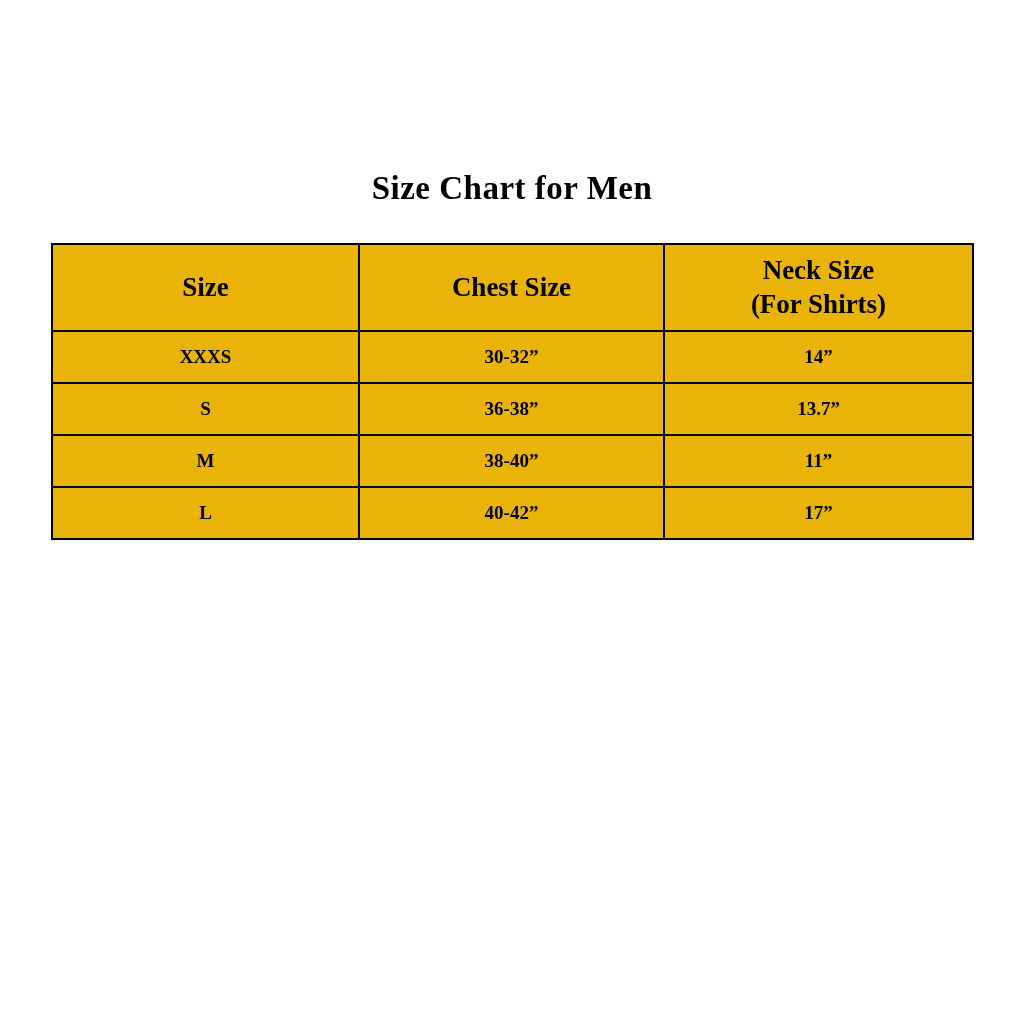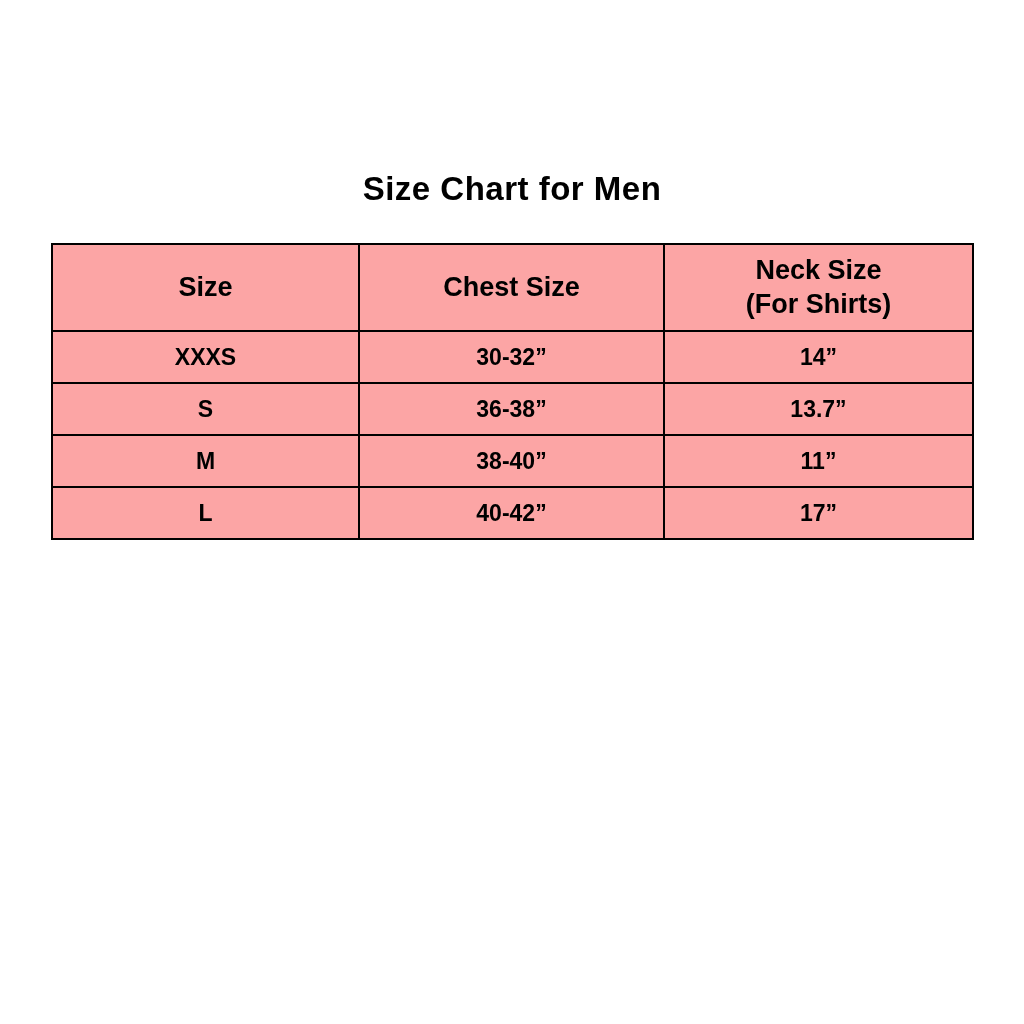--- a/index.html
+++ b/index.html
@@ -12,56 +12,57 @@
     height: 1024px;
     font-family: "Liberation Sans", sans-serif;
     color: #000000;
     position: relative;
   }
   .page {
     width: 1024px;
     height: 776px;
     background: #ffffff;
     position: relative;
+    font-family: Liberation Serif, serif;
   }
   .chart-title {
     position: absolute;
     top: 170px;
     left: 0;
     width: 100%;
     text-align: center;
     font-size: 33px;
     font-weight: 700;
     letter-spacing: 0.5px;
   }
   table.size-table {
     position: absolute;
     top: 243px;
     left: 51px;
     width: 921px;
     border-collapse: collapse;
     table-layout: fixed;
-    background: #fca5a5;
+    background: #eab308;
   }
   table.size-table th,
   table.size-table td {
     border: 2.5px solid #000000;
     text-align: center;
     vertical-align: middle;
     font-weight: 700;
     padding: 0;
   }
   table.size-table th {
     height: 85px;
     font-size: 27px;
     line-height: 1.25;
   }
   table.size-table td {
     height: 50px;
-    font-size: 23px;
+    font-size: 19px;
   }
   col.c1 { width: 307px; }
   col.c2 { width: 305px; }
   col.c3 { width: 309px; }
 </style>
 </head>
 <body>
 
 <div class="page">
 

